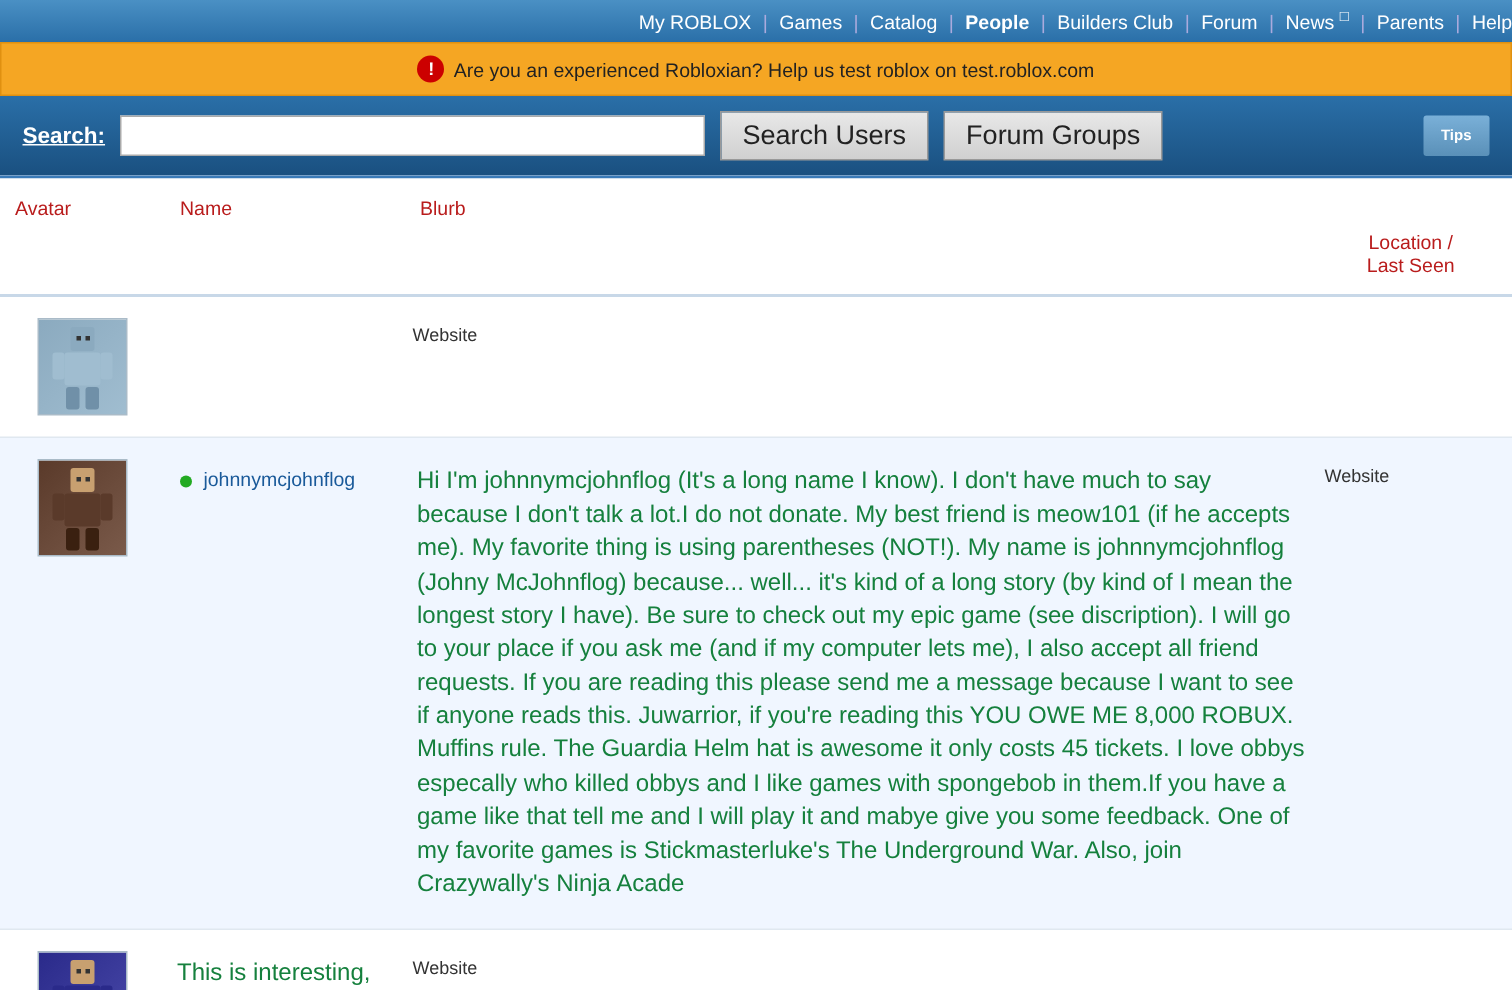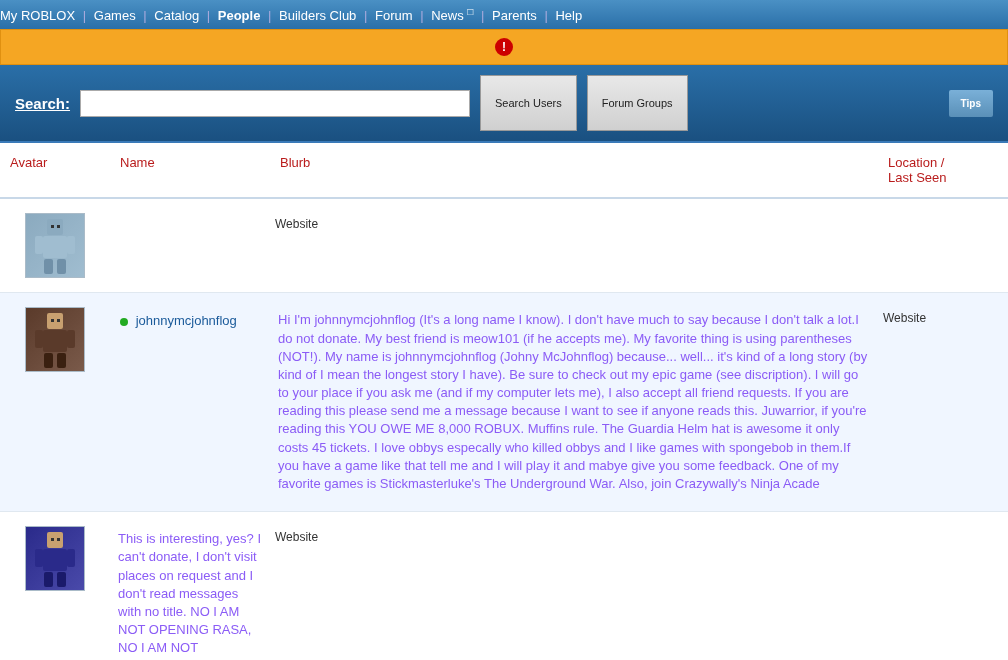--- a/index.html
+++ b/index.html
@@ -1,21 +1,21 @@
 <!DOCTYPE html>
 <html><head>
   <meta charset="utf-8">
   <style>
     * { margin: 0; padding: 0; box-sizing: border-box; }
     body { font-family: Arial, sans-serif; font-size: 13px; background: #c8daea; width: 1008px; }
 
     
     #top-nav {
       background: linear-gradient(to bottom, #4a90c4 0%, #2a6fa8 100%);
-      text-align: left;
+      text-align: right;
       padding: 6px 0;
       color: white;
       font-size: 13px;
     }
     #top-nav a {
       color: white;
       text-decoration: none;
       font-size: 13px;
     }
     #top-nav span.sep { margin: 0 4px; color: #aad; }
@@ -60,25 +60,25 @@
       font-weight: bold;
       text-decoration: underline;
     }
     #search-bar input {
       width: 390px;
       padding: 5px 8px;
       border: 1px solid #aaa;
       font-size: 13px;
     }
     #search-bar button {
-      padding: 21px 14px;
+      padding: 5px 14px;
       background: linear-gradient(to bottom, #e8e8e8, #d0d0d0);
       border: 1px solid #999;
       cursor: pointer;
-      font-size: 11px;
+      font-size: 18px;
       color: #222;
     }
     .tips-label {
       margin-left: auto;
       background: linear-gradient(to bottom, #7ab0d8, #5a90b8);
       color: white;
       padding: 8px 12px;
       font-size: 10px;
       font-weight: bold;
       border-radius: 2px;
@@ -98,21 +98,21 @@
       background: white;
       border-bottom: 2px solid #c8d8e8;
       padding: 8px 0;
     }
     .col-header {
       padding: 4px 10px;
       font-weight: normal;
       color: #b91c1c;
       font-size: 13px;
     }
-    .col-header.right { text-align: left; padding-right: 15px; }
+    .col-header.right { text-align: center; padding-right: 15px; margin-top: 23px; }
 
     
     .user-row {
       display: grid;
       grid-template-columns: 110px 160px 1fr 130px;
       border-bottom: 1px solid #e0e8f0;
       align-items: start;
       padding: 8px 0;
       background: white;
     }
@@ -152,22 +152,22 @@
     }
     .user-name {
       color: #1a5a9a;
       font-size: 13px;
       cursor: pointer;
       text-decoration: none;
     }
 
     .blurb-cell {
       padding: 10px 8px;
-      font-size: 13px;
-      color: #8b5cf6;
+      font-size: 16px;
+      color: #15803d;
       line-height: 1.4;
     }
 
     .location-cell {
       padding: 10px 10px 10px 5px;
       font-size: 12px;
       color: #333;
       text-align: left;
     }
   </style>
@@ -190,20 +190,21 @@
   <a href="#">News</a>
   <span style="font-size:10px; vertical-align:super;">□</span>
   <span class="sep">|</span>
   <a href="#">Parents</a>
   <span class="sep">|</span>
   <a href="#">Help</a>
 </div>
 
 <div id="warning-bar">
   <span class="warn-icon">!</span>
+  <span>Are you an experienced Robloxian? Help us test roblox on test.roblox.com</span>
 </div>
 
 <div id="search-bar">
   <label>Search:</label>
   <input type="text" style="width: 390px; padding: 5px 8px; border: 1px solid rgb(170, 170, 170); font-size: 13px;" placeholder="">
   <button>Search Users</button>
   <button>Forum Groups</button>
   <div class="tips-label">Tips</div>
 </div>
 

